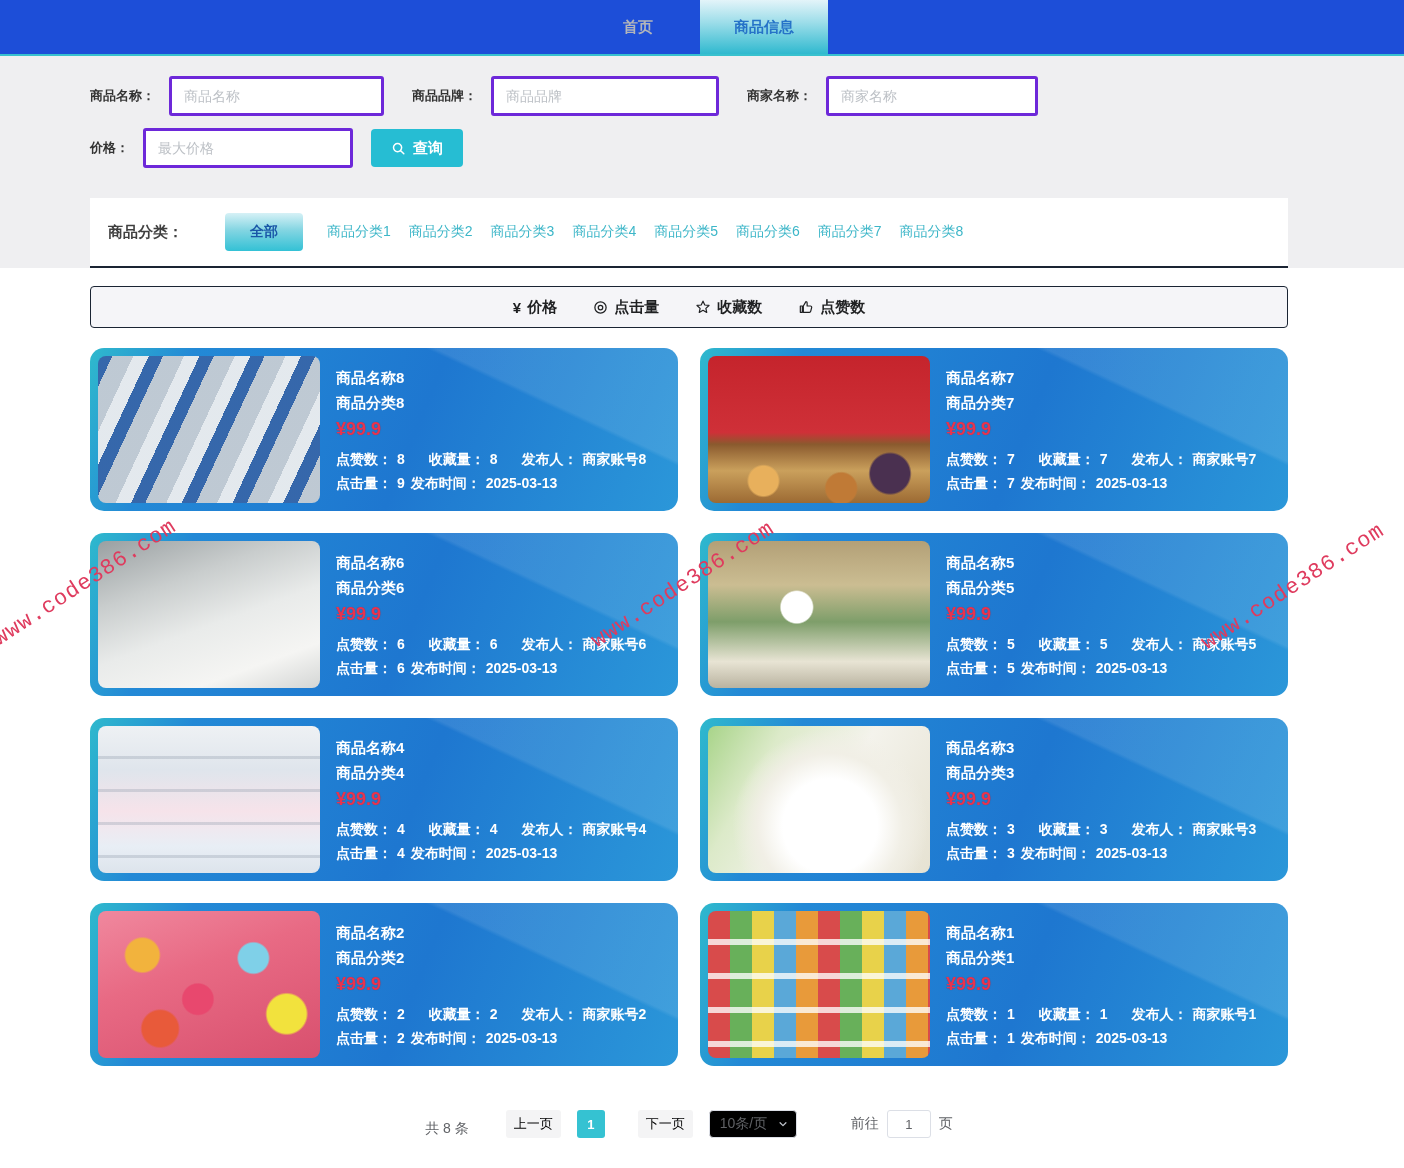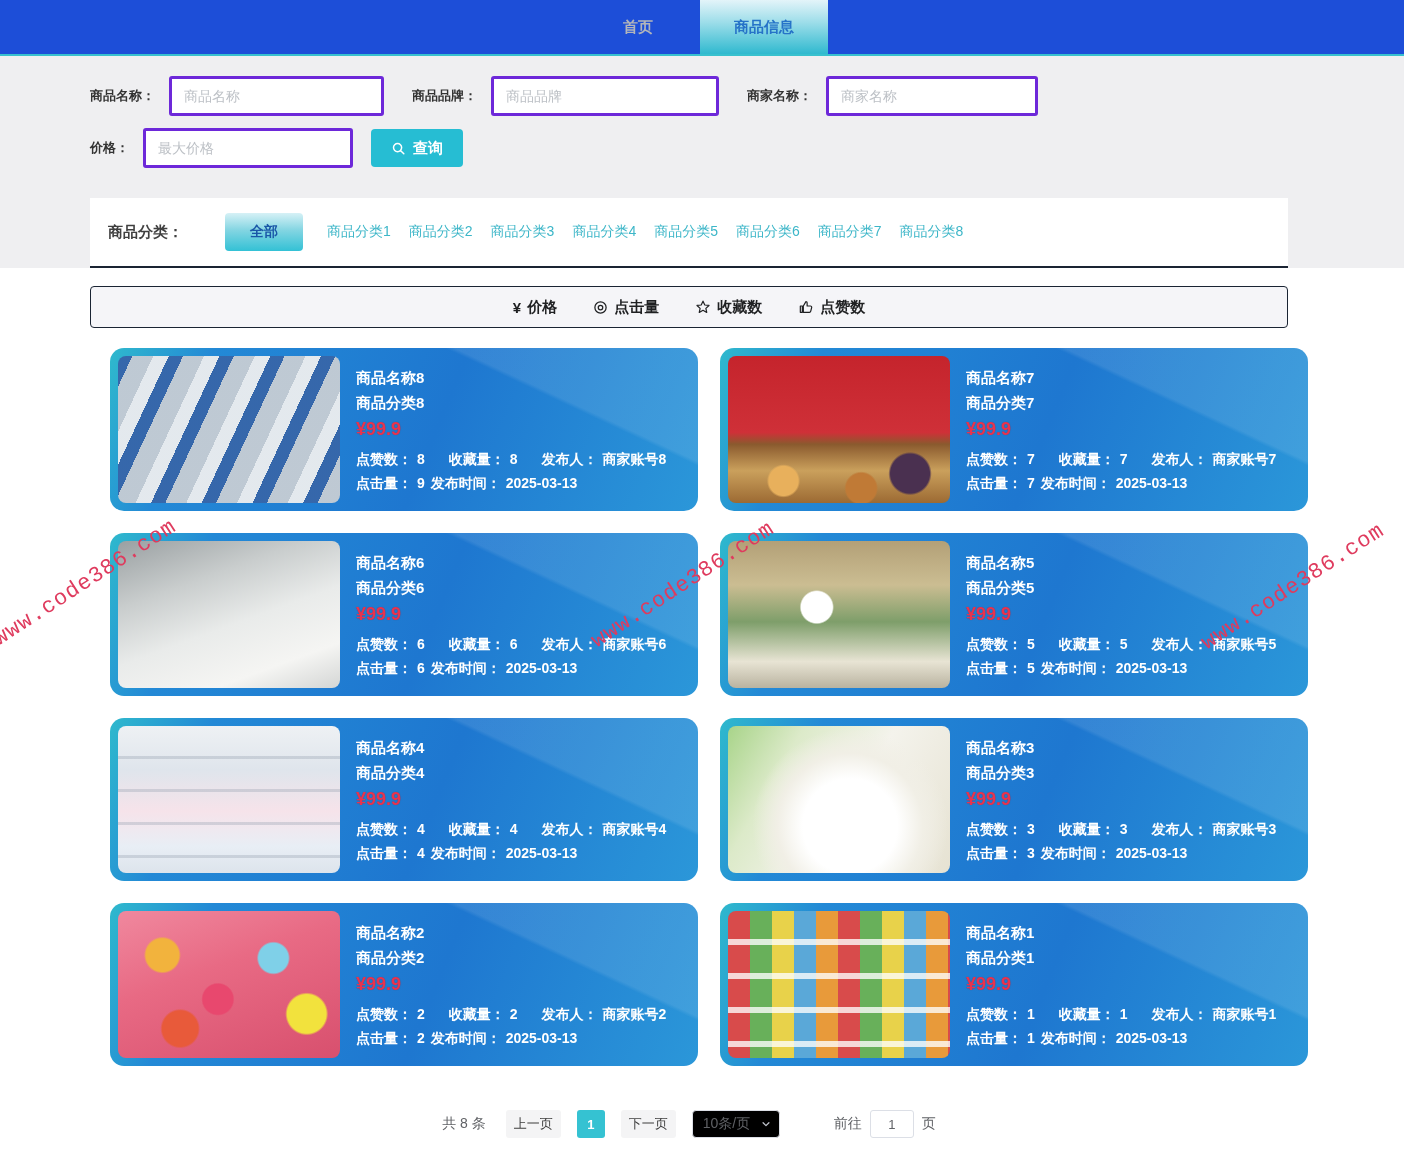--- a/index.html
+++ b/index.html
@@ -79,21 +79,21 @@
     display:flex; align-items:center; gap:6px;
     font-size:15px; font-weight:bold; color:#1f2022; cursor:pointer;
   }
   .sort-item svg { display:block; }
   .yen-glyph { font-size:15px; font-weight:bold; }
 
   
   .grid-wrap { background:#ffffff; padding:20px 0 0 90px; }
   .grid {
     width:1198px; display:grid; grid-template-columns:588px 588px;
-    column-gap:22px; row-gap:22px;margin-left:20px;
+    column-gap:22px; row-gap:22px;
   }
   .card {
     width:588px; height:163px; border-radius:14px; position:relative; overflow:hidden;
     background:linear-gradient(112deg,#2fb9cd 0%,#2389d6 16%,#1e77d0 55%,#2b97d9 100%);
     display:flex; padding:8px; cursor:pointer;
   }
   .card::after {
     content:""; position:absolute; inset:0; pointer-events:none;
     background:linear-gradient(205deg, rgba(255,255,255,.10) 0%, rgba(255,255,255,.10) 26%, rgba(255,255,255,0) 27%);
   }
@@ -137,28 +137,29 @@
       radial-gradient(circle at 85% 70%, #f2e23d 0 9%, rgba(0,0,0,0) 10%),
       radial-gradient(circle at 28% 80%, #e85a3a 0 9%, rgba(0,0,0,0) 10%),
       linear-gradient(160deg,#f0889e 0%,#e86a84 40%,#d8506e 100%); }
   .img-shelves { background:
       repeating-linear-gradient(180deg, rgba(0,0,0,0) 0 28px, rgba(255,255,255,.78) 28px 34px),
       repeating-linear-gradient(90deg,#d84b4b 0 22px,#68b05a 22px 44px,#e8d24a 44px 66px,#5aa8d8 66px 88px,#e89a3a 88px 110px); }
 
   
   .pagination {
     width:1198px; margin-left:90px; margin-top:44px;
-    display:flex; align-items:center; justify-content:center; gap:16px;
+    display:flex; align-items:flex-end; justify-content:center; gap:16px;
     font-size:13px; color:#606266; background:#fff;
   }
   .pg-total { margin-right:4px; font-size:14px; }
   .pg-btn {
     min-width:48px; height:28px; padding:0 8px; border:none; border-radius:3px;
-    background:#f4f4f5; color:#404040; font-size:13px; cursor:not-allowed;
+    background:#f4f4f5; color:#000000; font-size:13px; cursor:not-allowed;
     font-family:Liberation Mono, monospace;
+    margin-left:17px;
   }
   .pg-page {
     width:28px; height:28px; border-radius:3px; background:#35c2d2; color:#fff;
     font-size:13px; font-weight:bold; display:flex; align-items:center; justify-content:center;
     cursor:pointer;
   }
   .pg-size {
     height:28px; min-width:88px; background:#000000; border:1px solid #dcdfe6; border-radius:4px;
     display:flex; align-items:center; justify-content:space-between; padding:0 8px 0 10px;
     font-size:14px; color:#606266; cursor:pointer; gap:6px;

